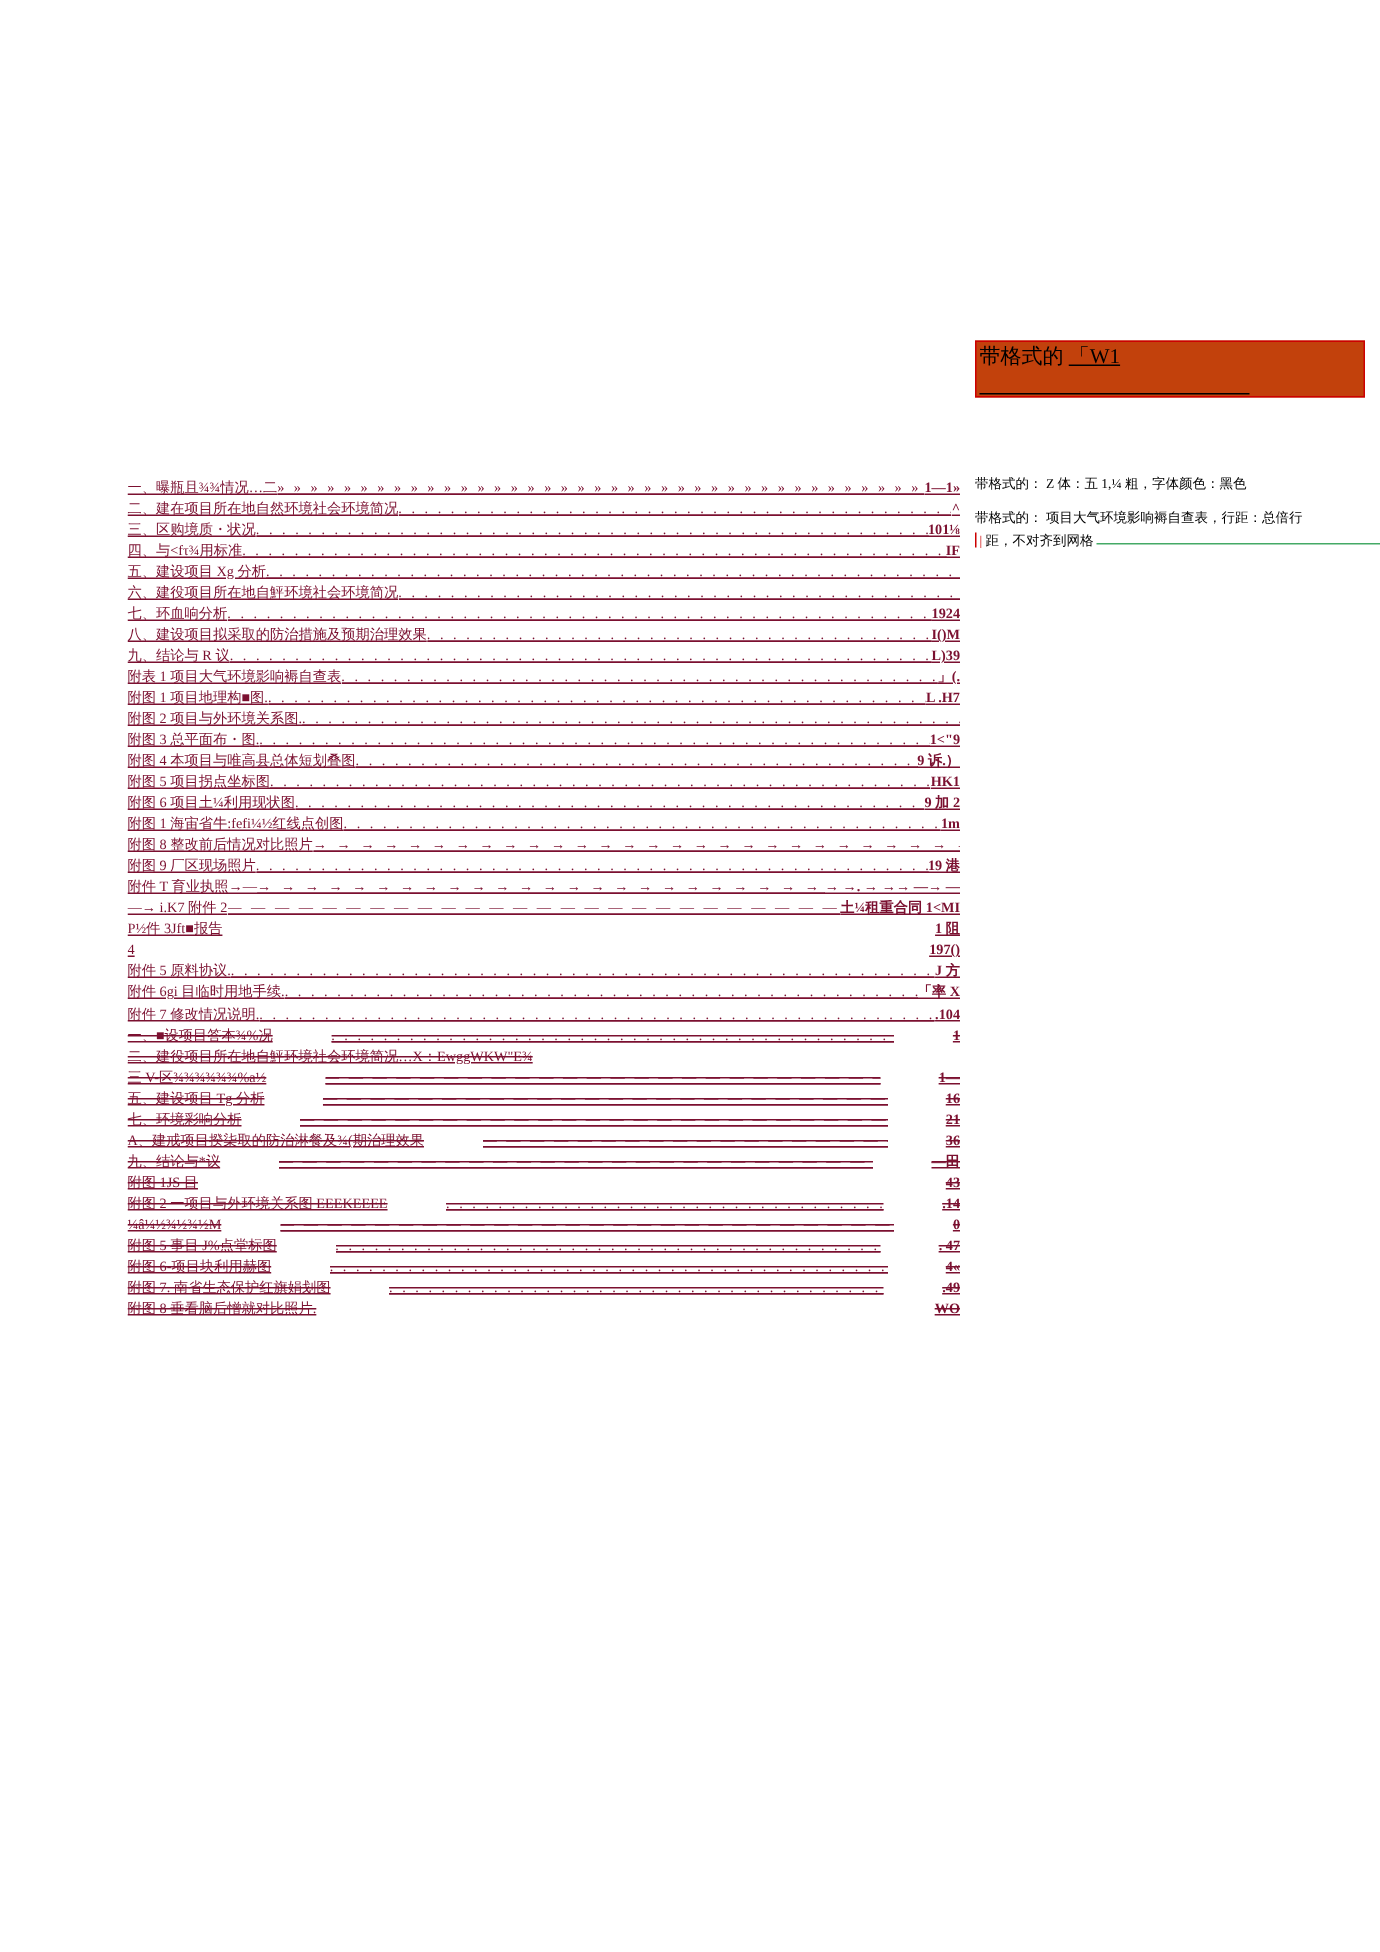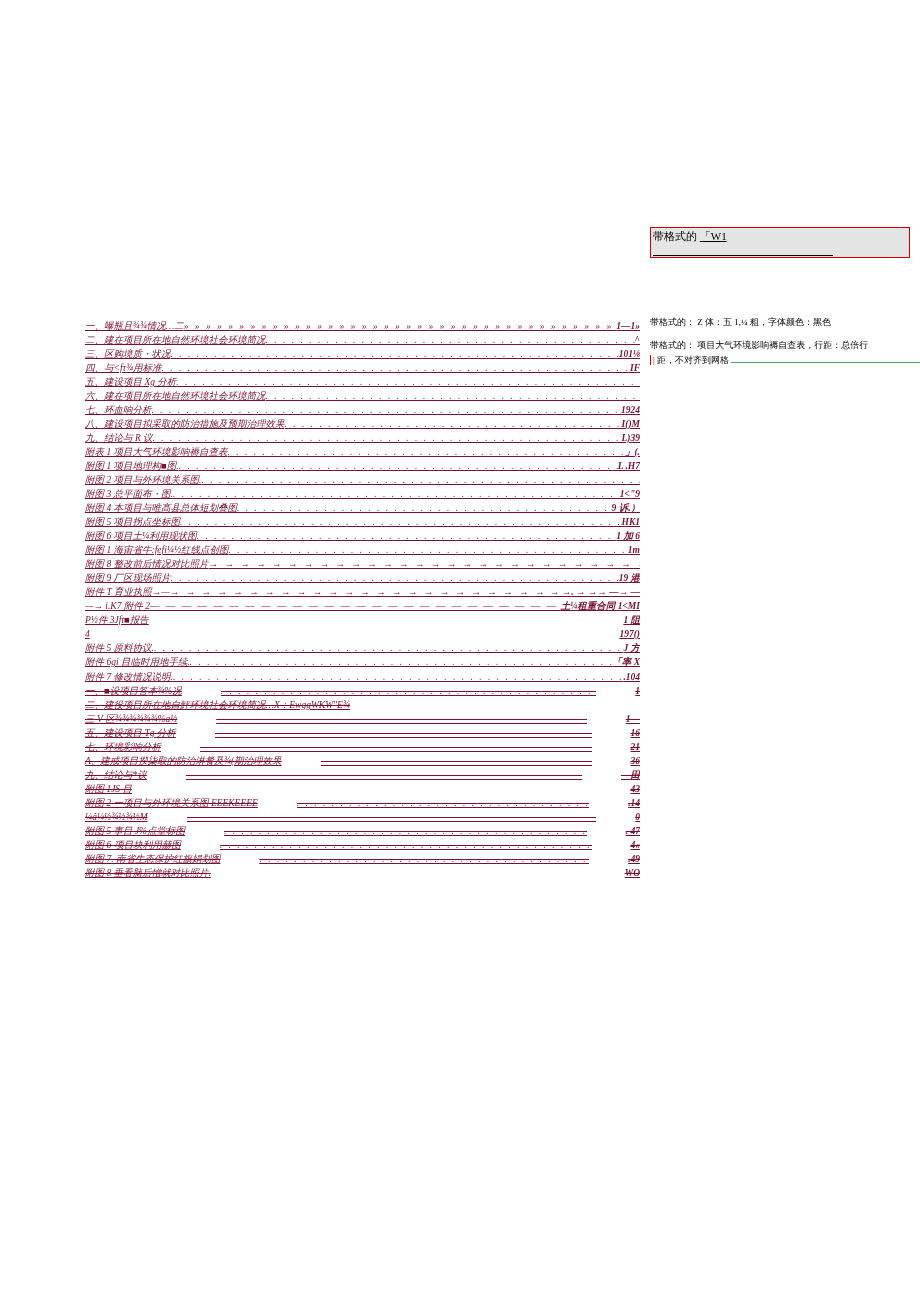--- a/index.html
+++ b/index.html
@@ -8,43 +8,42 @@
     font-size: 10px;
     background: #fff;
     width: 920px;
     height: 1301px;
     position: relative;
     color: #000;
   }
   .comment-box {
     position: absolute;
     border: 1px solid #c00;
-    font-size: 11px;
+    font-size: 14px;
     padding: 1px 2px;
     color: #000;
-    background: #e5e5e5;
+    background: #c2410c;
   }
   .main-content {
     position: absolute;
     left: 85px;
     top: 320px;
     width: 555px;
   }
   .toc-line {
     display: flex;
     align-items: flex-start;
     white-space: nowrap;
     margin-bottom: 1px;
     color: #7b1030;
     text-decoration: underline;
     text-decoration-color: #7b1030;
     font-size: 9.5px;
     line-height: 13px;
     overflow: hidden;
-    font-style: italic;
   }
   .toc-text {
     flex-shrink: 0;
   }
   .toc-leader {
     flex: 1;
     overflow: hidden;
     letter-spacing: 2px;
     color: #7b1030;
     text-decoration: underline;
@@ -114,21 +113,21 @@
       <span class="toc-text">四、与&lt;fτ¾用标准</span>
       <span class="toc-leader">. . . . . . . . . . . . . . . . . . . . . . . . . . . . . . . . . . . . . . . . . . . . . . . . . . . . . . . . . . . . . . . . . . . . . . . . . . . . . . . . . . . . . . . . . . . . . . . . . . . . . . . . . . . . . . . . . . . . . . . . . . . . . . . . . . . . . . . . . . . . . . . . . . . . . . . . . . . . . . . . . . . . . . . . . . . . . . . . . . . . . . . . . . . . . . . . . . . . . . . . </span>
       <span class="toc-page">IF</span>
     </div>
     <div class="toc-line">
       <span class="toc-text">五、建设项目 Xg 分析</span>
       <span class="toc-leader">. . . . . . . . . . . . . . . . . . . . . . . . . . . . . . . . . . . . . . . . . . . . . . . . . . . . . . . . . . . . . . . . . . . . . . . . . . . . . . . . . . . . . . . . . . . . . . . . . . . . . . . . . . . . . . . . . . . . . . . . . . . . . . . . . . . . . . . . . . . . . . . . . . . . . . . . . . . . . . . . . . . . . . . . . . . . . . . . . . . . . . . . . . . . . . . . . . . . . . . . </span>
       <span class="toc-page"></span>
     </div>
     <div class="toc-line">
-      <span class="toc-text">六、建在项目所在地自然环境社会环境简况</span>
+      <span class="toc-text">六、建役项目所在地自鮃环境社会环境简况</span>
       <span class="toc-leader">. . . . . . . . . . . . . . . . . . . . . . . . . . . . . . . . . . . . . . . . . . . . . . . . . . . . . . . . . . . . . . . . . . . . . . . . . . . . . . . . . . . . . . . . . . . . . . . . . . . . . . . . . . . . . . . . . . . . . . . . . . . . . . . . . . . . . . . . . . . . . . . . . . . . . . . . . . . . . . . . . . . . . . . . . . . . . . . . . . . . . . . . . . . . . . . . . . . . . . . . </span>
       <span class="toc-page"></span>
     </div>
     <div class="toc-line">
       <span class="toc-text">七、环血响分析</span>
       <span class="toc-leader">. . . . . . . . . . . . . . . . . . . . . . . . . . . . . . . . . . . . . . . . . . . . . . . . . . . . . . . . . . . . . . . . . . . . . . . . . . . . . . . . . . . . . . . . . . . . . . . . . . . . . . . . . . . . . . . . . . . . . . . . . . . . . . . . . . . . . . . . . . . . . . . . . . . . . . . . . . . . . . . . . . . . . . . . . . . . . . . . . . . . . . . . . . . . . . . . . . . . . . . . </span>
       <span class="toc-page">1924</span>
     </div>
     <div class="toc-line">
       <span class="toc-text">八、建设项目拟采取的防治措施及预期治理效果</span>
@@ -166,21 +165,21 @@
       <span class="toc-page">9 诉.）</span>
     </div>
     <div class="toc-line">
       <span class="toc-text">附图 5 项目拐点坐标图</span>
       <span class="toc-leader">. . . . . . . . . . . . . . . . . . . . . . . . . . . . . . . . . . . . . . . . . . . . . . . . . . . . . . . . . . . . . . . . . . . . . . . . . . . . . . . . . . . . . . . . . . . . . . . . . . . . . . . . . . . . . . . . . . . . . . . . . . . . . . . . . . . . . . . . . . . . . . . . . . . . . . . . . . . . . . . . . . . . . . . . . . . . . . . . . . . . . . . . . . . . . . . . . . . . . . . . </span>
       <span class="toc-page">HK1</span>
     </div>
     <div class="toc-line">
       <span class="toc-text">附图 6 项目土¼利用现状图</span>
       <span class="toc-leader">. . . . . . . . . . . . . . . . . . . . . . . . . . . . . . . . . . . . . . . . . . . . . . . . . . . . . . . . . . . . . . . . . . . . . . . . . . . . . . . . . . . . . . . . . . . . . . . . . . . . . . . . . . . . . . . . . . . . . . . . . . . . . . . . . . . . . . . . . . . . . . . . . . . . . . . . . . . . . . . . . . . . . . . . . . . . . . . . . . . . . . . . . . . . . . . . . . . . . . . . </span>
-      <span class="toc-page">1 加 6</span>
+      <span class="toc-page">9 加 2</span>
     </div>
     <div class="toc-line">
       <span class="toc-text">附图 1 海宙省牛:fefi¼½红线点创图</span>
       <span class="toc-leader">. . . . . . . . . . . . . . . . . . . . . . . . . . . . . . . . . . . . . . . . . . . . . . . . . . . . . . . . . . . . . . . . . . . . . . . . . . . . . . . . . . . . . . . . . . . . . . . . . . . . . . . . . . . . . . . . . . . . . . . . . . . . . . . . . . . . . . . . . . . . . . . . . . . . . . . . . . . . . . . . . . . . . . . . . . . . . . . . . . . . . . . . . . . . . . . . . . . . . . . . </span>
       <span class="toc-page">1m</span>
     </div>
     <div class="toc-line">
       <span class="toc-text">附图 8 整改前后情况对比照片</span>
       <span class="toc-leader">→ → → → → → → → → → → → → → → → → → → → → → → → → → → → → → → → → → → → → → → → → → → → → → → → → → → → → → → → → → → → → → → → → → → → → → → → → → → → → → → → → → → → → → → → → → → → → → → → → → → → → → → → → → → → → → → → → → → → → → → → → → → → → → → → → → → → → → → → → → → → → → → → → → → → → → → → → → → → → → → → → → → → → → → → → → → → → → → → → → → → → → → → → → → → → → → → → → → → → → → → </span>
       <span class="toc-page"></span>

